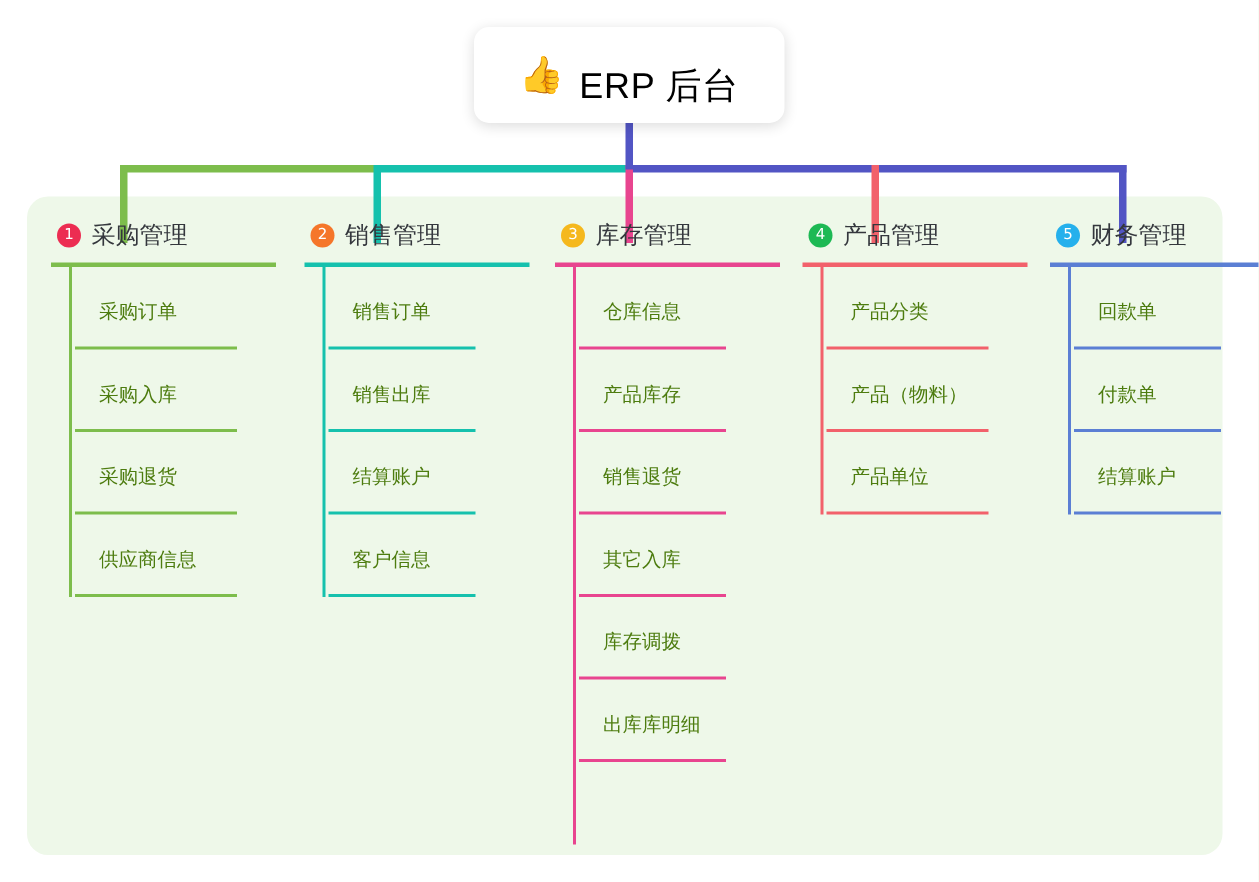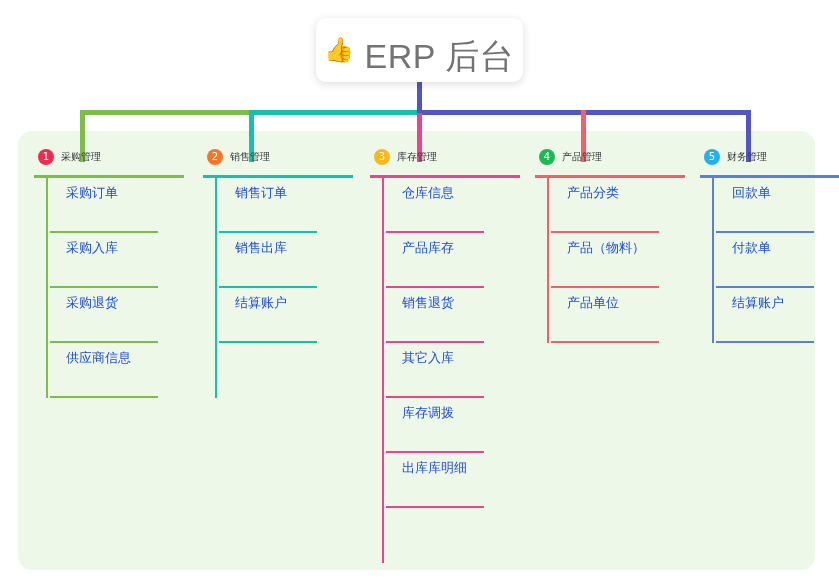--- a/index.html
+++ b/index.html
@@ -13,21 +13,21 @@
 
   
   .title-card{
     position:absolute;left:316px;top:18px;width:207px;height:64px;
     background:#ffffff;border-radius:10px;
     box-shadow:0 2px 9px rgba(0,0,0,.14);
     display:flex;align-items:center;justify-content:center;gap:10px;
     z-index:6;
   }
   .title-emoji{font-size:24px;line-height:1;font-family:"DejaVu Sans",sans-serif;}
-  .title-text{font-size:34px;color:#737373;letter-spacing:.5px;white-space:nowrap;margin-top:14px;}
+  .title-text{font-size:24px;color:#000000;letter-spacing:.5px;white-space:nowrap;margin-top:14px;}
 
   
   .conn{position:absolute;z-index:2;}
   .vtrunk{position:absolute;left:417px;top:82px;width:5px;height:31px;background:#5255c4;z-index:5;}
 
   .bus{position:absolute;top:110px;height:5px;}
   .bus-a{left:80px;width:172px;background:#7dbd4c;}
   .bus-b{left:250px;width:170px;background:#15c1ad;}
   .bus-c{left:418px;width:333px;background:#5255c4;}
 
@@ -45,29 +45,29 @@
   }
 
   
   .col{position:absolute;top:146px;z-index:3;}
   .col-head{display:flex;align-items:center;gap:7px;height:22px;padding-left:4px;}
   .badge{
     width:16px;height:16px;border-radius:50%;
     color:#ffffff;font-size:10px;line-height:16px;text-align:center;
     font-family:"DejaVu Sans",sans-serif;flex:none;
   }
-  .head-label{font-size:10px;color:#34373d;white-space:nowrap;}
+  .head-label{font-size:16px;color:#34373d;white-space:nowrap;}
   .head-rule{height:3px;margin-top:7px;}
 
   .items{position:relative;margin-top:0;padding-left:16px;}
   .spine{position:absolute;left:12px;top:0;width:2px;}
   .item{position:relative;height:55px;}
   .item-label{
-    position:absolute;left:16px;top:6px;
-    font-size:13px;color:#1d4ed8;white-space:nowrap;
+    position:absolute;left:16px;top:21px;
+    font-size:13px;color:#4d7c0f;white-space:nowrap;
   }
   .item-rule{position:absolute;left:0;bottom:0;height:2px;}
 
   
   #col1{left:34px;width:150px;}
   #col2{left:203px;width:150px;}
   #col3{left:370px;width:150px;}
   #col4{left:535px;width:150px;}
   #col5{left:700px;width:150px;}
 </style>
@@ -133,20 +133,24 @@
           <div class="item-rule" style="background: rgb(21, 193, 173); width: 98px;"></div>
         </div>
         <div class="item">
           <span class="item-label">销售出库</span>
           <div class="item-rule" style="background: rgb(21, 193, 173); width: 98px;"></div>
         </div>
         <div class="item">
           <span class="item-label">结算账户</span>
           <div class="item-rule" style="background: rgb(21, 193, 173); width: 98px;"></div>
         </div>
+        <div class="item">
+          <span class="item-label">客户信息</span>
+          <div class="item-rule" style="background: rgb(21, 193, 173); width: 98px;"></div>
+        </div>
       </div>
   </div>
 
   <div class="col" id="col3">
     <div class="col-head">
       <span class="badge" style="background: rgb(245, 184, 29);">3</span>
       <span class="head-label">库存管理</span>
     </div>
     <div class="head-rule" style="background: rgb(232, 69, 143);"></div>
     <div class="items">

